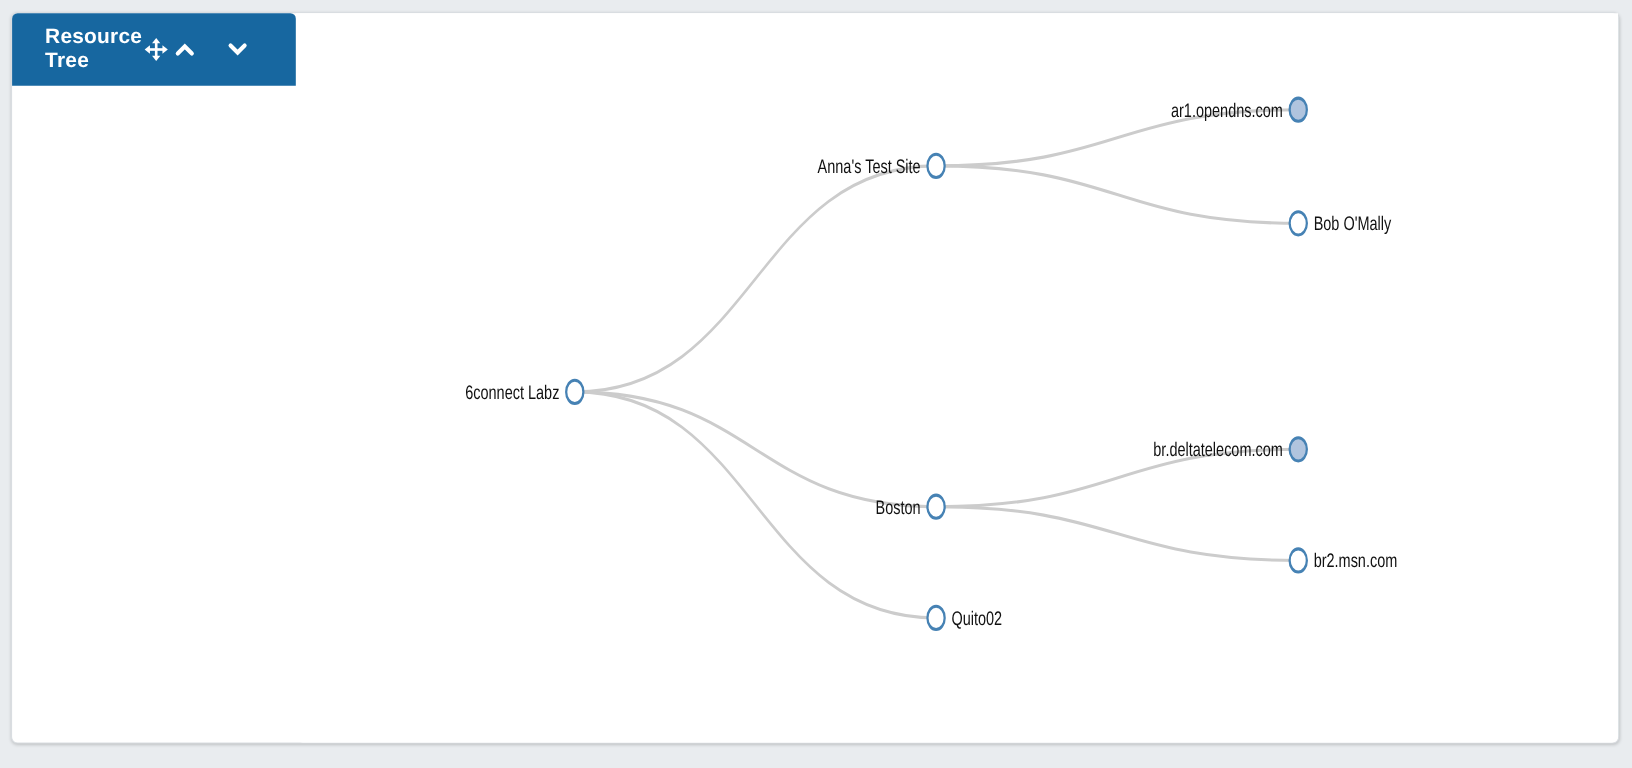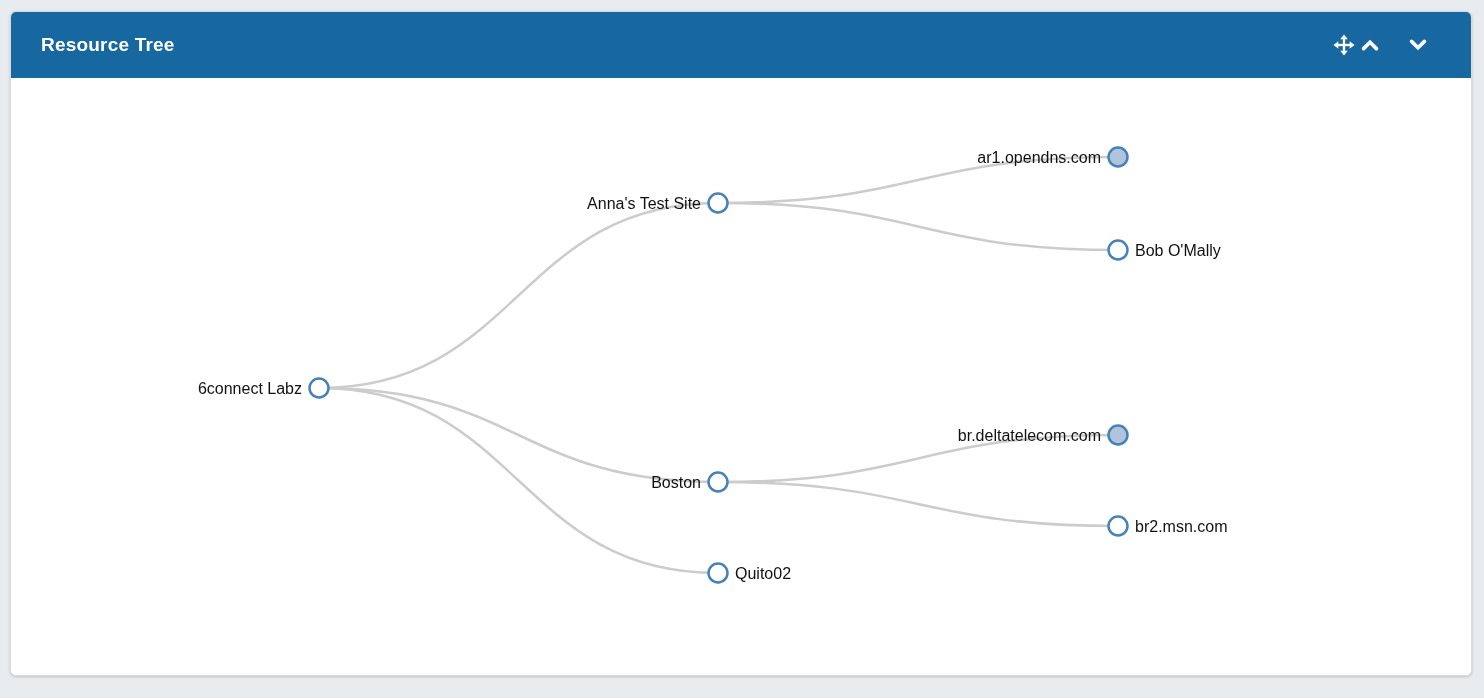--- a/index.html
+++ b/index.html
@@ -12,21 +12,21 @@
   .page { position: relative; width: 1484px; height: 698px; }
   .panel {
     position: absolute;
     left: 10px; top: 11px;
     width: 1462px; height: 665px;
     background: #ffffff;
     border-radius: 6px;
     box-shadow: 0 1px 3px rgba(0,0,0,0.18);
     border: 1px solid #d9dde1;
     display: flex;
-    flex-direction: column;
+    flex-direction: row;
   }
   .panel-header {
     height: 66px;
     flex: 0 0 66px;
     background: #1767a0;
     border-radius: 5px 5px 0 0;
     display: flex;
     align-items: center;
     padding: 0 40px 0 30px;
   }

